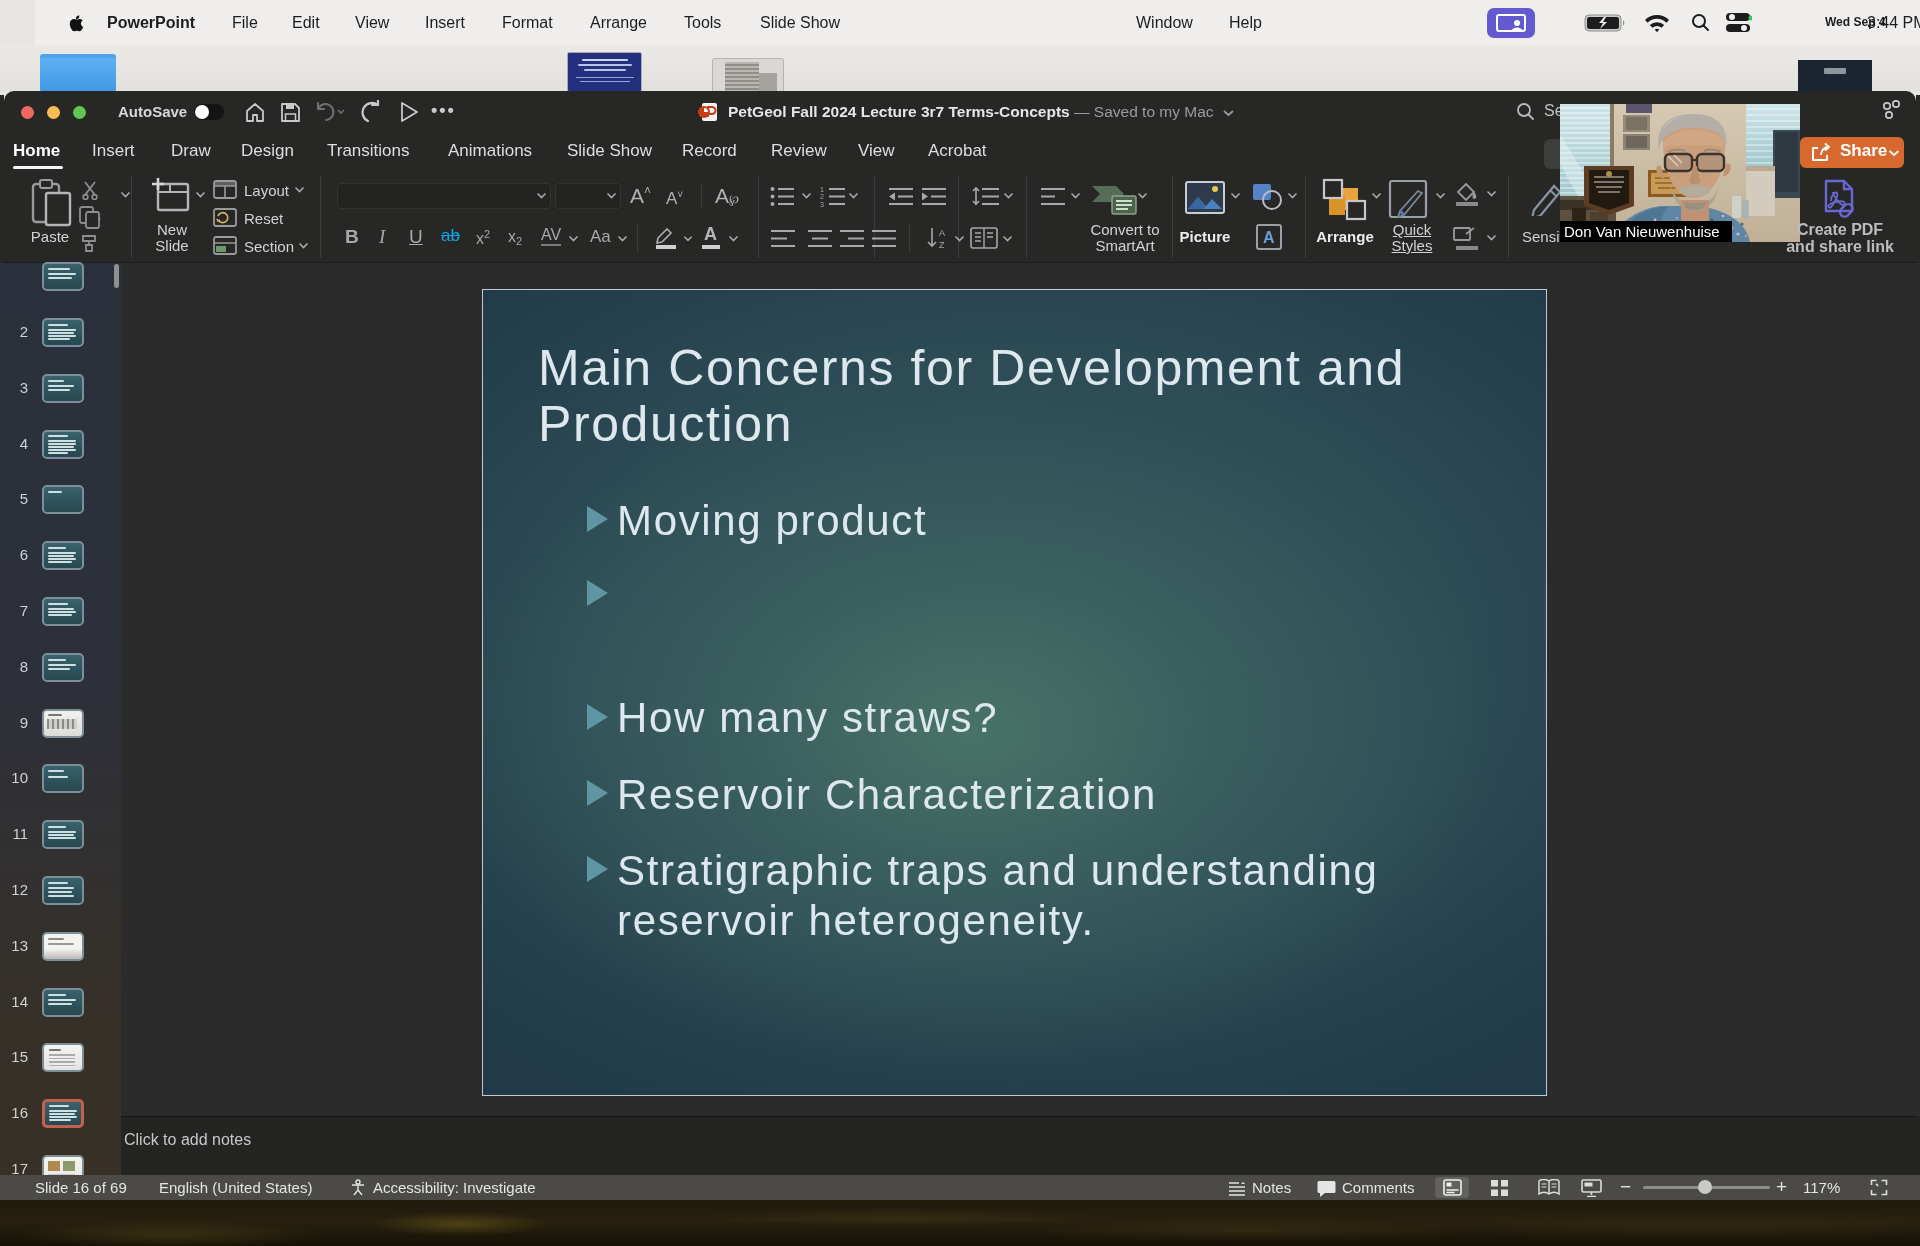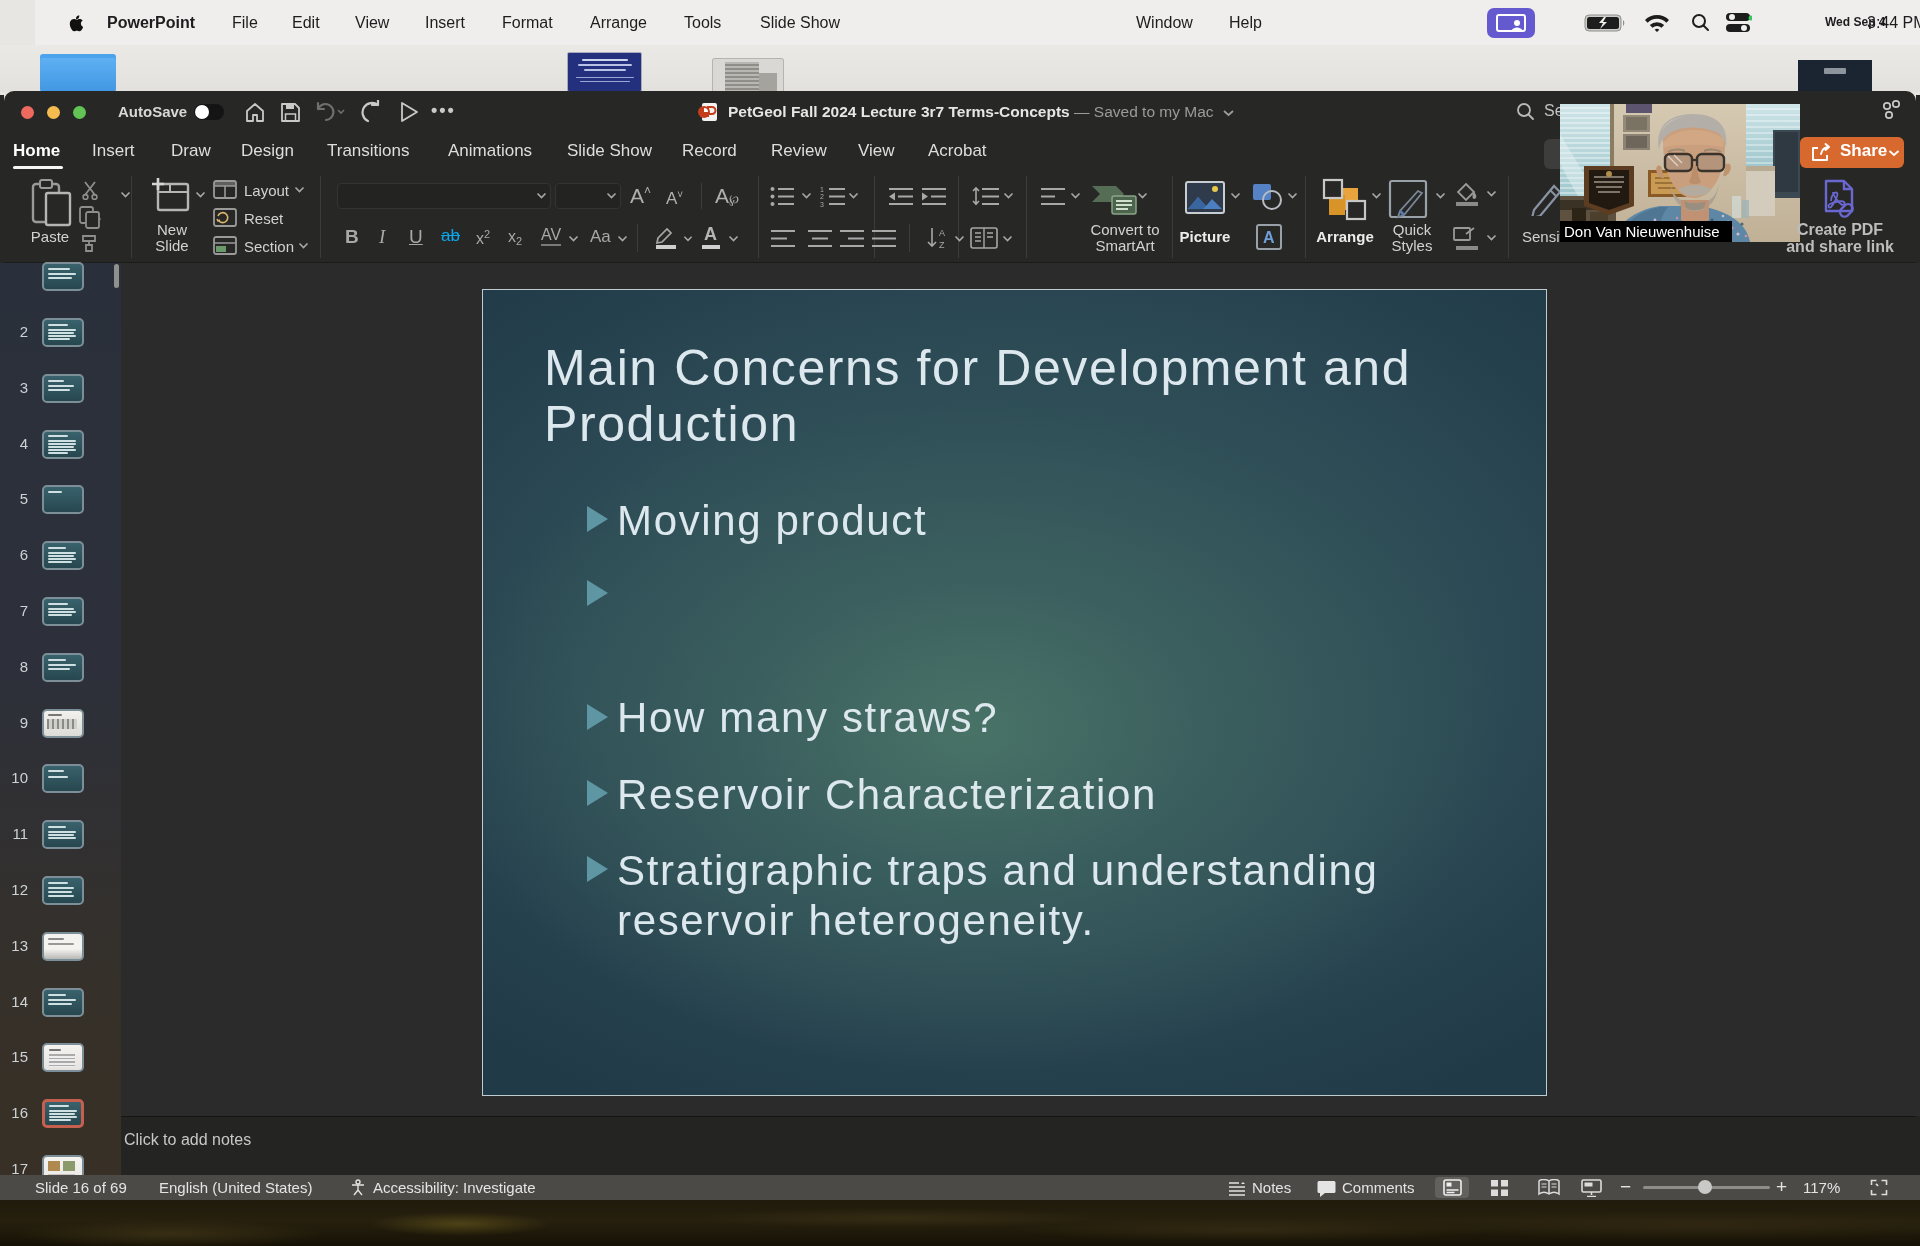--- a/index.html
+++ b/index.html
@@ -36,21 +36,21 @@
   .tline { position:absolute; background:#cfe0e3; height:2px; border-radius:1px; }
 
   
   #editor { position:absolute; left:117px; top:172px; width:1795px; height:853px; background:#2b2b2b; }
   #slide { position:absolute; left:361px; top:26px; width:1065px; height:807px;
     border:1.5px solid #bfcbce;
     background:
       radial-gradient(ellipse 50% 42% at 46% 55%, rgba(80,125,107,.75) 0%, rgba(70,110,100,.45) 45%, rgba(60,95,95,0) 100%),
       radial-gradient(ellipse 75% 65% at 50% 45%, #35565c 0%, #2d4c56 55%, #26414e 80%, #203a48 100%);
     color:#dce8ed; }
-  #slide h1 { position:absolute; left:61px; top:50px; font-size:50px; line-height:56px; font-weight:normal; letter-spacing:1.6px; }
+  #slide h1 { position:absolute; left:55px; top:50px; font-size:50px; line-height:56px; font-weight:normal; letter-spacing:1.6px; }
   .bullet { position:absolute; left:134px; font-size:42px; line-height:50px; letter-spacing:1.65px; }
   .tri { position:absolute; left:104px; width:0; height:0;
     border-left:21px solid #5e97a3; border-top:13px solid transparent; border-bottom:13px solid transparent; }
 
   
   #notes { position:absolute; left:117px; top:1025px; width:1795px; height:59px; background:#242423; border-top:1px solid #151515; }
   #status { position:absolute; left:0; top:1084px; width:1912px; height:25px; background:#4b4a47; color:#e4e4e4; font-size:15px; }
   #status .si { position:absolute; top:0; height:25px; line-height:25px; }
 
   
@@ -497,21 +497,21 @@
   <svg class="abs" style="left:1384px;top:88px" width="44" height="42" viewBox="0 0 44 42">
     <rect x="2" y="2" width="36" height="36" rx="2" fill="none" stroke="#9aa0a8" stroke-width="2.2"></rect>
     <path d="M34 14 L16 36 l-6 2 2-6 L30 12 z" fill="none" stroke="#7a8899" stroke-width="1.8"></path>
     <path d="M12 32 l4 4" stroke="#5b79a8" stroke-width="3"></path>
   </svg>
   <div class="chev" style="left:1431px;top:101px">
       <svg width="11" height="8" viewBox="0 0 11 8">
         <path d="M1.5 1.5 l4 4 4-4" fill="none" stroke="#a8a8a8" stroke-width="1.6"></path>
       </svg>
     </div>
-  <div class="abs" style="left:1380px;top:131px;width:56px;text-align:center;font-size:15px;color:#d2d2d2;line-height:16px;">Quick<br>Styles</div>
+  <div class="abs" style="left:1380px;top:131px;width:56px;text-align:center;font-size:15px;color:#d2d2d2;line-height:16px;text-decoration:underline;">Quick<br>Styles</div>
   <svg class="abs" style="left:1448px;top:91px" width="30" height="24" viewBox="0 0 30 24">
       <path d="M14 2 l8 8 -8 8 -8-8z" fill="none" stroke="#9a9a9a" stroke-width="1.8"></path>
       <path d="M22 10 c3 3 3 7 0 7 -2 0 -2-4 0-7z" fill="#9a9a9a"></path>
       <rect x="4" y="20" width="22" height="4" fill="#8a8a8a"></rect>
     </svg>
   <div class="chev" style="left:1482px;top:99px">
       <svg width="11" height="8" viewBox="0 0 11 8">
         <path d="M1.5 1.5 l4 4 4-4" fill="none" stroke="#a8a8a8" stroke-width="1.6"></path>
       </svg>
     </div>

